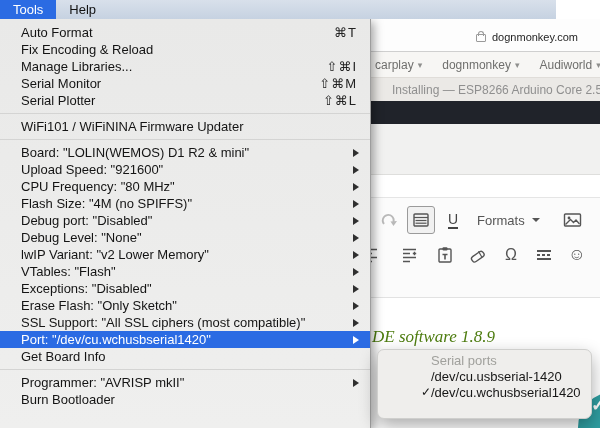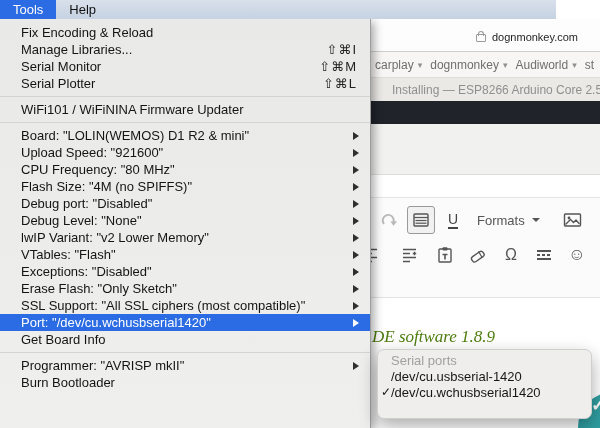--- a/index.html
+++ b/index.html
@@ -19,21 +19,21 @@
   .addr-row{left:371px;top:19px;right:0;height:32px;background:#fdfdfd;
     border-bottom:1px solid #cfcfcf;z-index:2;}
   .addr-grp{position:absolute;left:105px;top:12px;display:flex;align-items:center;
     font-size:11px;color:#1f1f1f;}
   .lock{width:8px;height:6px;border:1px solid #9a9a9a;border-radius:1px;
     position:relative;margin-right:6px;margin-top:2px;}
   .lock:before{content:"";position:absolute;top:-4px;left:1px;width:4px;height:4px;
     border:1px solid #9a9a9a;border-bottom:none;border-radius:3px 3px 0 0;}
   .bm-row{left:371px;top:52px;right:0;height:25px;background:#f7f6f4;
     border-bottom:1px solid #e0ddd9;z-index:2;display:flex;align-items:center;
-    font-size:12px;color:#6f6f6d;}
+    font-size:12px;color:#6f6f6d;gap:12px;}
   .bm-item{display:flex;align-items:center;margin-left:8px;white-space:nowrap;}
   .bm-item:first-child{margin-left:4px;}
   .bm-caret{font-size:9px;color:#8f8f8d;margin-left:4px;}
   .tab-row{left:371px;top:78px;right:0;height:23px;background:#ebe9e6;z-index:2;
     display:flex;align-items:center;font-size:12px;color:#8f8f8f;white-space:nowrap;}
   .tab-title{margin-left:21px;}
   .dark-strip{left:371px;top:101px;right:0;height:23px;background:#20232a;z-index:2;}
   .admin-gray{left:371px;top:124px;right:0;height:50px;background:#f1f1f0;
     border-bottom:1px solid #dededc;z-index:2;}
   .editor-toolbar{left:371px;top:197px;right:0;height:99px;background:#fbfbfb;
@@ -71,21 +71,21 @@
     border-bottom:4.5px solid transparent;margin-left:auto;}
   .mi.hl{background:#2b6be3;color:#fff;}
   .mi.hl .arr{border-left-color:#fff;}
   .msep{height:9px;display:flex;align-items:center;}
   .msep .line{height:1px;background:#d4d4d3;width:100%;}
 
   
   .submenu{left:377px;top:349px;width:215px;height:70px;z-index:35;
     background:#efeeec;border:1px solid #cfcfcd;border-radius:7px;
     box-shadow:0 7px 18px rgba(0,0,0,.33);
-    box-sizing:border-box;padding-top:2px;font-size:13px;color:#161616;}
+    box-sizing:border-box;padding-top:2px;font-size:13px;color:#161616;padding-left:40px;}
   .smi{height:16.3px;display:flex;align-items:center;padding-left:13px;
     position:relative;white-space:nowrap;}
   .smi.header{color:#a0a09c;}
   .smi .chk{position:absolute;left:3px;top:0;font-size:12px;}
 </style>
 </head>
 <body>
 
 <div class="abs bwrap"></div>
 
@@ -206,20 +206,24 @@
   <span class="teal-check">✓</span>
 </div>
 
 <div class="abs menubar">
   <span class="mb-item active">Tools</span>
   <span class="mb-item">Help</span>
 </div>
 
 <div class="abs menu-panel">
   <div class="mi">
+    <span>Auto Format</span>
+    <span class="sc">⌘T</span>
+  </div>
+  <div class="mi">
     <span>Fix Encoding &amp; Reload</span>
   </div>
   <div class="mi">
     <span>Manage Libraries...</span>
     <span class="sc">⇧⌘I</span>
   </div>
   <div class="mi">
     <span>Serial Monitor</span>
     <span class="sc">⇧⌘M</span>
   </div>

